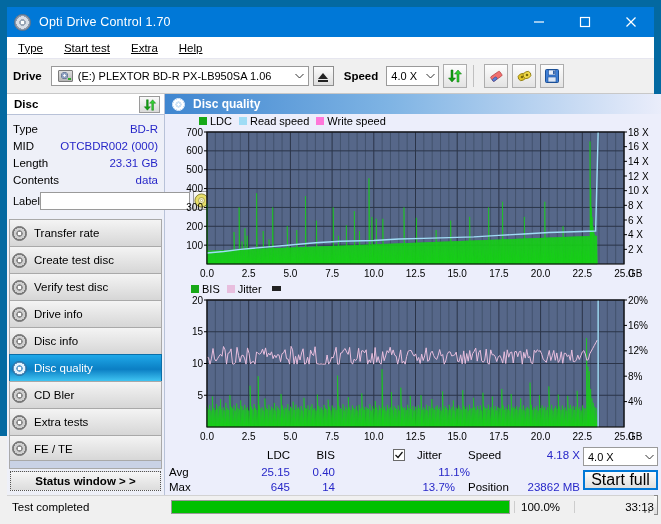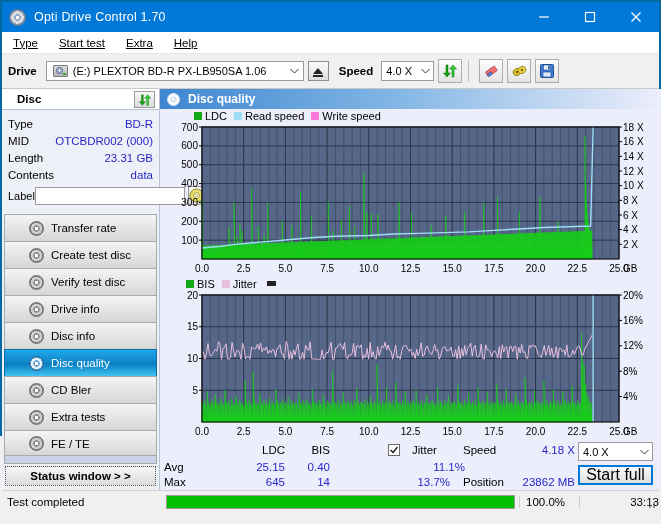--- a/index.html
+++ b/index.html
@@ -6,21 +6,21 @@
   body{
     width:661px;height:524px;overflow:hidden;
     font-family:"Liberation Sans",sans-serif;
     font-size:11px;
     background:#f0f0f0;
     -webkit-font-smoothing:none;
   }
   #app{
     position:relative;width:661px;height:436px;
     box-sizing:border-box;
-    border:2px solid #0369a1;
+    border:7px solid #0369a1;
     background:#f0f0f0;
   }
   
   .titlebar{
     height:30px;background:#0078d7;display:flex;align-items:center;
     position:relative;
   }
   .tb-icon{
     width:17px;height:17px;margin-left:7px;margin-right:8px;
     border-radius:50%;
@@ -89,21 +89,21 @@
   }
   .eject-tri:after{content:"";position:absolute;left:-5px;top:7px;width:10px;height:2px;background:#222;}
   .speed-label{font-weight:bold;font-size:11.5px;margin:0 8px 0 10px;}
   #speed-combo{width:53px;}
   .tb-sep{width:1px;height:22px;background:#c0c0c0;margin:0 6px;}
   
   .main{display:flex;height:401px;}
   .sidebar{width:157px;background:#eef0f8;position:relative;box-sizing:border-box;}
   .panel-head{
     height:21px;background:#fff;border-bottom:1px solid #b8c2d8;
-    display:flex;align-items:center;padding-left:15px;box-sizing:border-box;
+    display:flex;align-items:center;padding-left:7px;box-sizing:border-box;
     position:relative;
   }
   .panel-head .ph-title{font-weight:bold;font-size:11.5px;color:#000;}
   .ph-btn{
     position:absolute;right:4px;top:2px;width:21px;height:17px;
     border:1px solid #9a9a9a;background:linear-gradient(#fafafa,#d9d9d9);
     display:flex;align-items:center;justify-content:center;box-sizing:border-box;
   }
   .disc-info{padding:5px 6px 3px 6px;background:#eef0f8;}
   .di-row{display:flex;justify-content:space-between;align-items:center;height:17px;font-size:11.5px;}
@@ -118,21 +118,21 @@
   .label-btn{
     width:21px;height:19px;margin-left:3px;border:1px solid #9a9a9a;
     background:linear-gradient(#fafafa,#d9d9d9);display:flex;align-items:center;justify-content:center;
     box-sizing:border-box;
   }
   .nav{margin-top:5px;padding:0 2px;}
   .nav-item{
     height:27px;display:flex;align-items:center;box-sizing:border-box;
     background:linear-gradient(#f4f4f4,#d6d6d6);
     border:1px solid #a9a9a9;border-bottom:none;
-    padding-left:24px;font-size:11.5px;color:#000;
+    padding-left:2px;font-size:11.5px;color:#000;
   }
   .nav-item:last-child{border-bottom:1px solid #a9a9a9;}
   .nav-item.active{
     background:linear-gradient(#1fa8e8,#0b7fc4 55%,#3fc4f2);
     color:#fff;border-color:#0b6ea8;
   }
   .nav-ico{width:15px;height:15px;margin-right:7px;flex:none;position:relative;}
   .nav-ico i{
     position:absolute;inset:0;border-radius:50%;
     background:radial-gradient(circle at 50% 50%,#ffffff 0 16%,#8d8d8d 17% 34%,#cfcfcf 35% 62%,#7c7c7c 63% 82%,#dcdcdc 83% 100%);

